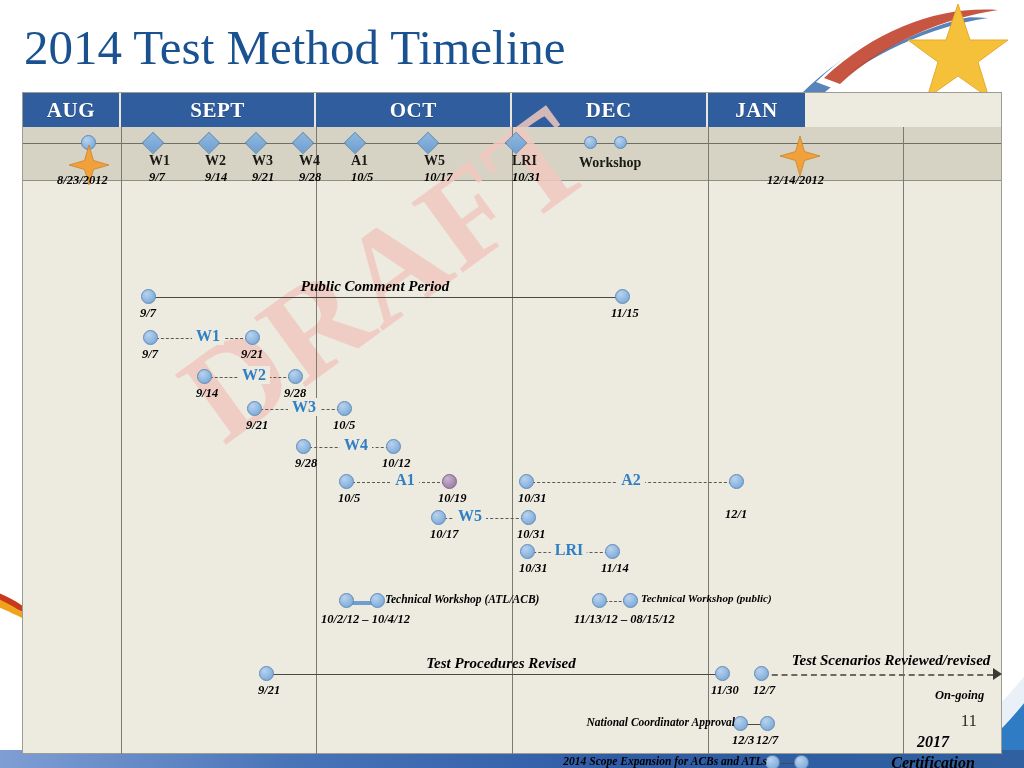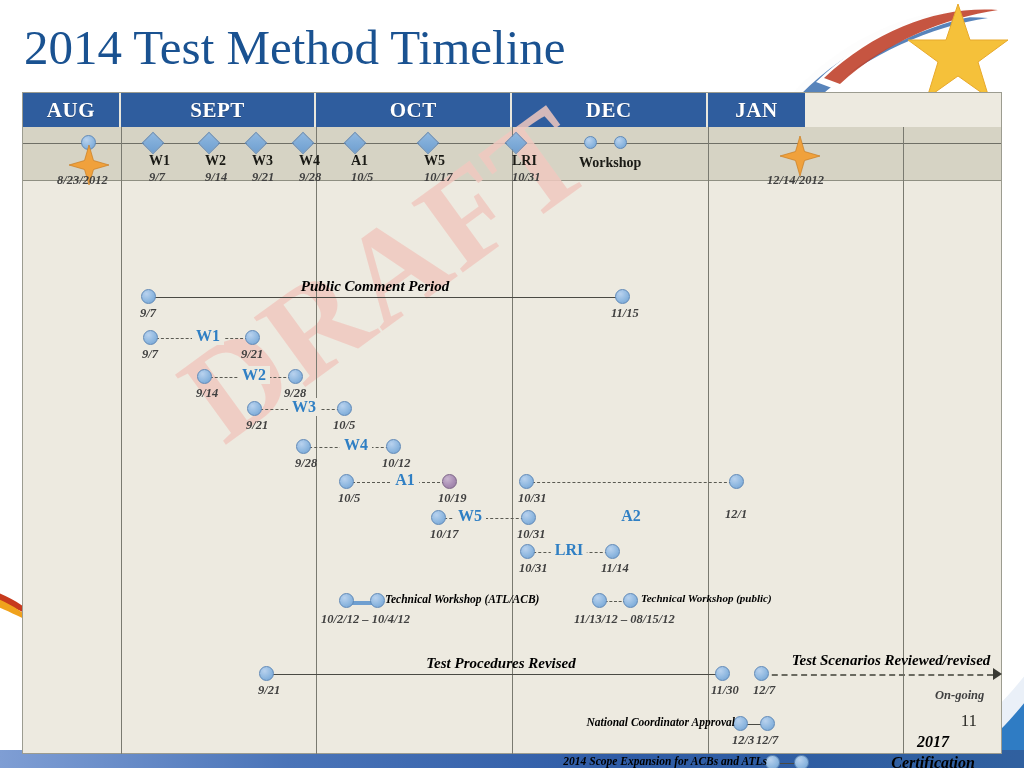--- a/index.html
+++ b/index.html
@@ -93,21 +93,21 @@
   .conn.dash{border-top:1px dashed #5a5a52;}
   .conn.dashdot{border-top:2px dashed #6a6a60;}
   .conn.thick{border-top:4px solid #6f9fd0;}
 
   
   .lbl{position:absolute;white-space:nowrap;font-family:"Liberation Serif", serif;}
   .lbl.bold{font-weight:bold;font-style:italic;}
   .lbl.ital{font-style:italic;}
   .lbl.blue{color:#2f7fc4;font-weight:bold;}
   .date{position:absolute;white-space:nowrap;font-style:italic;font-weight:bold;
-        font-size:12.5px;color:#404040;font-family:"Liberation Serif", serif;}
+        font-size:12.5px;color:#000000;font-family:"Liberation Serif", serif;}
   .mlbl{position:absolute;white-space:nowrap;font-weight:bold;font-size:14px;color:#1a1a15;
         font-family:"Liberation Serif", serif;}
 
   .center{transform:translateX(-50%);}
 
   #slide-num{position:absolute;right:24px;bottom:22px;font-size:17px;color:#2b2b26;
              font-family:"Liberation Serif", serif;}
   .arrowhead{position:absolute;width:0;height:0;border-left:9px solid #3a3a34;
              border-top:6px solid transparent;border-bottom:6px solid transparent;}
 </style>
@@ -245,21 +245,21 @@
         <div class="date" style="left: 359px; top: 363px;">10/12</div>
         <div class="conn dash" style="left: 324px; top: 389px; width: 103px;"></div>
         <div class="dot" style="left: 324px; top: 389px;"></div>
         <div class="dot mauve" style="left: 427px; top: 389px;"></div>
         <div class="lbl blue center" style="font-size: 16px; left: 382px; top: 378px; background: rgb(237, 234, 224); padding: 0px 4px;">A1</div>
         <div class="date" style="left: 315px; top: 398px;">10/5</div>
         <div class="date" style="left: 415px; top: 398px;">10/19</div>
         <div class="conn dash" style="left: 504px; top: 389px; width: 210px;"></div>
         <div class="dot" style="left: 504px; top: 389px;"></div>
         <div class="dot" style="left: 714px; top: 389px;"></div>
-        <div class="lbl blue center" style="font-size: 16px; left: 608px; top: 378px; background: rgb(237, 234, 224); padding: 0px 4px; margin-top: 36px;">A2</div>
+        <div class="lbl blue center" style="font-size: 16px; left: 608px; top: 378px; background: rgb(237, 234, 224); padding: 0px 4px;">A2</div>
         <div class="date" style="left: 495px; top: 398px;">10/31</div>
         <div class="date" style="left: 702px; top: 398px; margin-top: 16px;">12/1</div>
         <div class="conn dash" style="left: 416px; top: 425px; width: 90px;"></div>
         <div class="dot" style="left: 416px; top: 425px;"></div>
         <div class="dot" style="left: 506px; top: 425px;"></div>
         <div class="lbl blue center" style="font-size: 16px; left: 447px; top: 414px; background: rgb(237, 234, 224); padding: 0px 4px;">W5</div>
         <div class="date" style="left: 407px; top: 434px;">10/17</div>
         <div class="date" style="left: 494px; top: 434px;">10/31</div>
         <div class="conn dash" style="left: 505px; top: 459px; width: 85px;"></div>
         <div class="dot" style="left: 505px; top: 459px;"></div>

